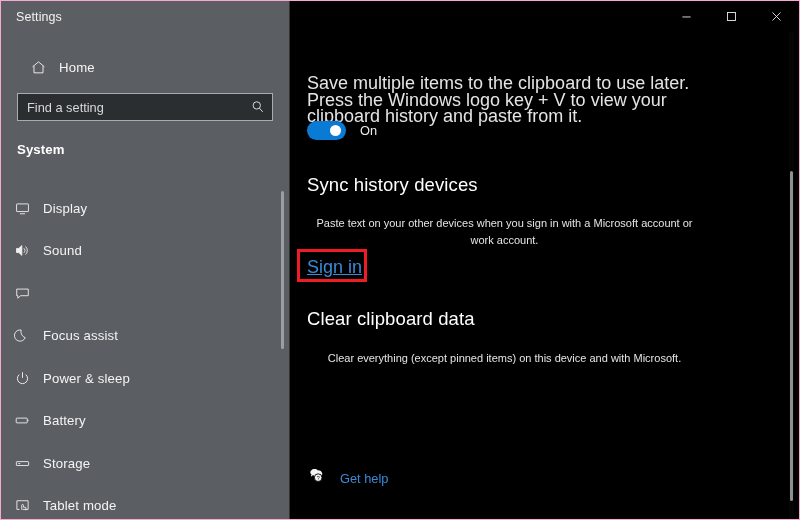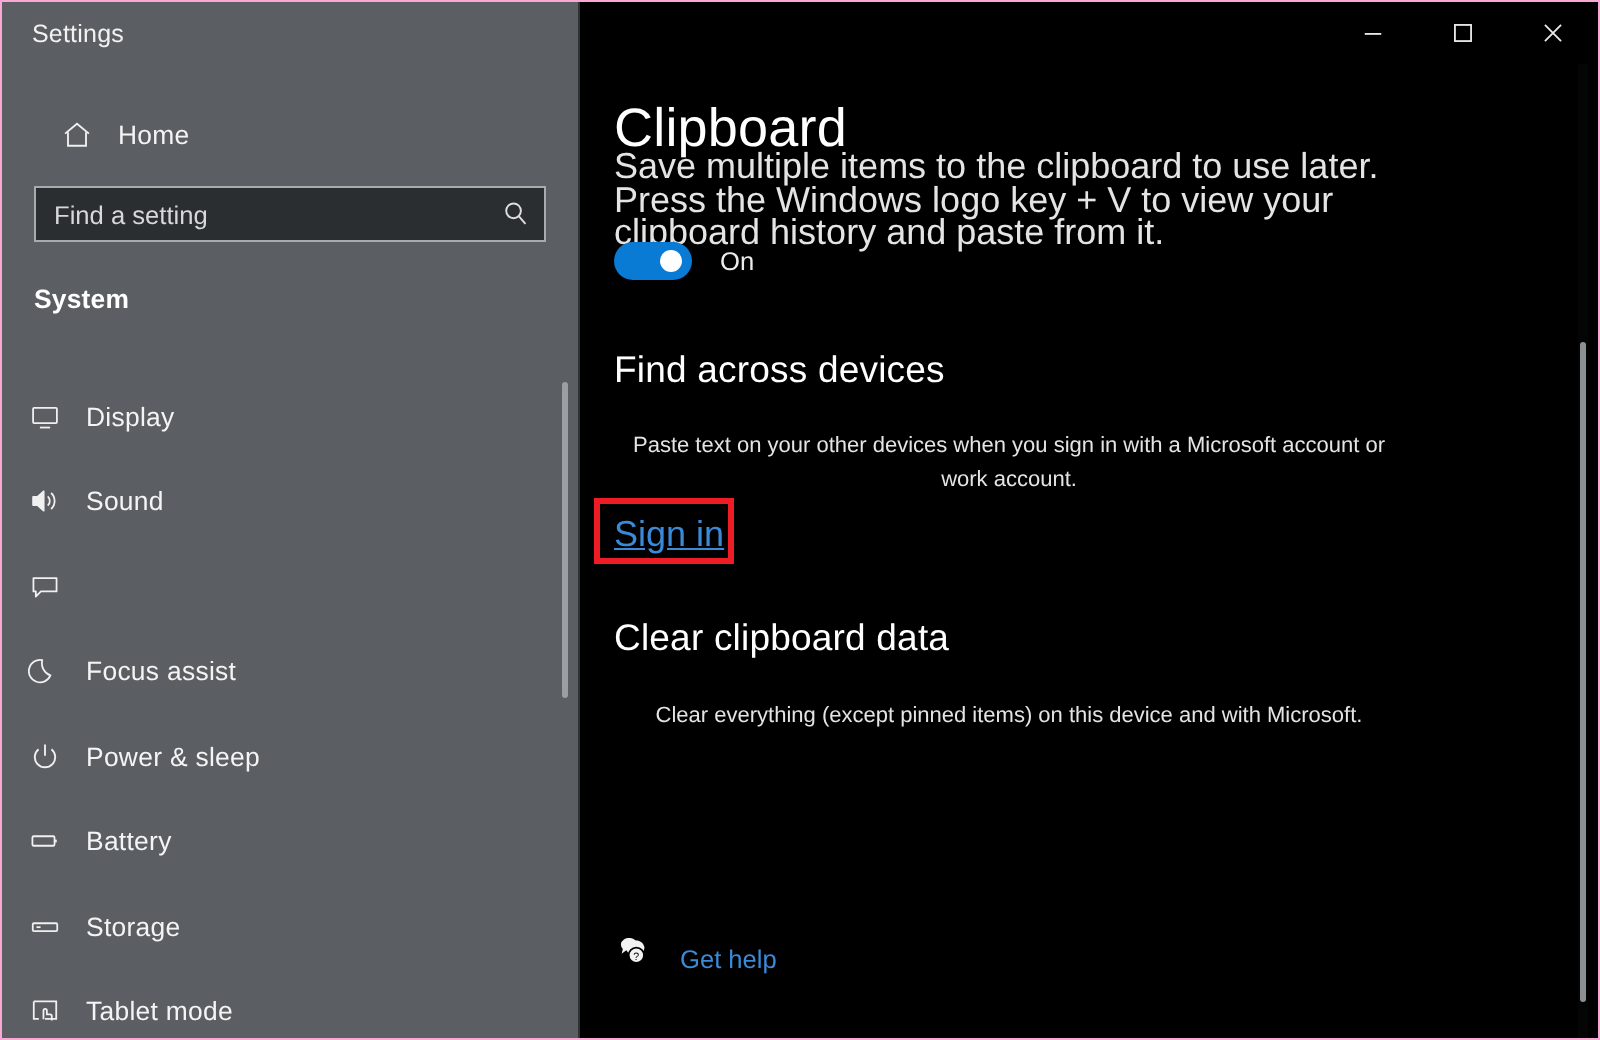--- a/index.html
+++ b/index.html
@@ -362,32 +362,31 @@
             <rect x="1.6" y="1.6" width="8.8" height="8.8"></rect>
           </svg>
       </div>
       <div class="win-btn">
         <svg width="11" height="11" viewBox="0 0 12 12" stroke="#e8e8e8" stroke-width="1">
             <path d="M1.6 1.6 L10.4 10.4 M10.4 1.6 L1.6 10.4"></path>
           </svg>
       </div>
     </div>
 
-    <div id="page-title">Clipboard</div>
 
     <div id="intro-desc">Save multiple items to the clipboard to use later. Press the Windows logo key + V to view your clipboard history and paste from it.</div>
 
     <div id="toggle-row">
       <div class="switch">
         <div class="knob"></div>
       </div>
       <span class="switch-label">On</span>
     </div>
 
-    <div class="sec-heading" id="sync-heading">Find across devices</div>
+    <div class="sec-heading" id="sync-heading">Sync history devices</div>
     <div class="sec-desc" id="sync-desc">Paste text on your other devices when you sign in with a Microsoft account or work account.</div>
     <a id="signin-link" href="#">Sign in</a>
     <div id="signin-highlight"></div>
 
     <div class="sec-heading" id="clear-heading">Clear clipboard data</div>
     <div class="sec-desc" id="clear-desc">Clear everything (except pinned items) on this device and with Microsoft.</div>
 
     <div id="gethelp-row">
       <span>
         <svg width="17" height="15" viewBox="0 0 20 18" fill="none">

